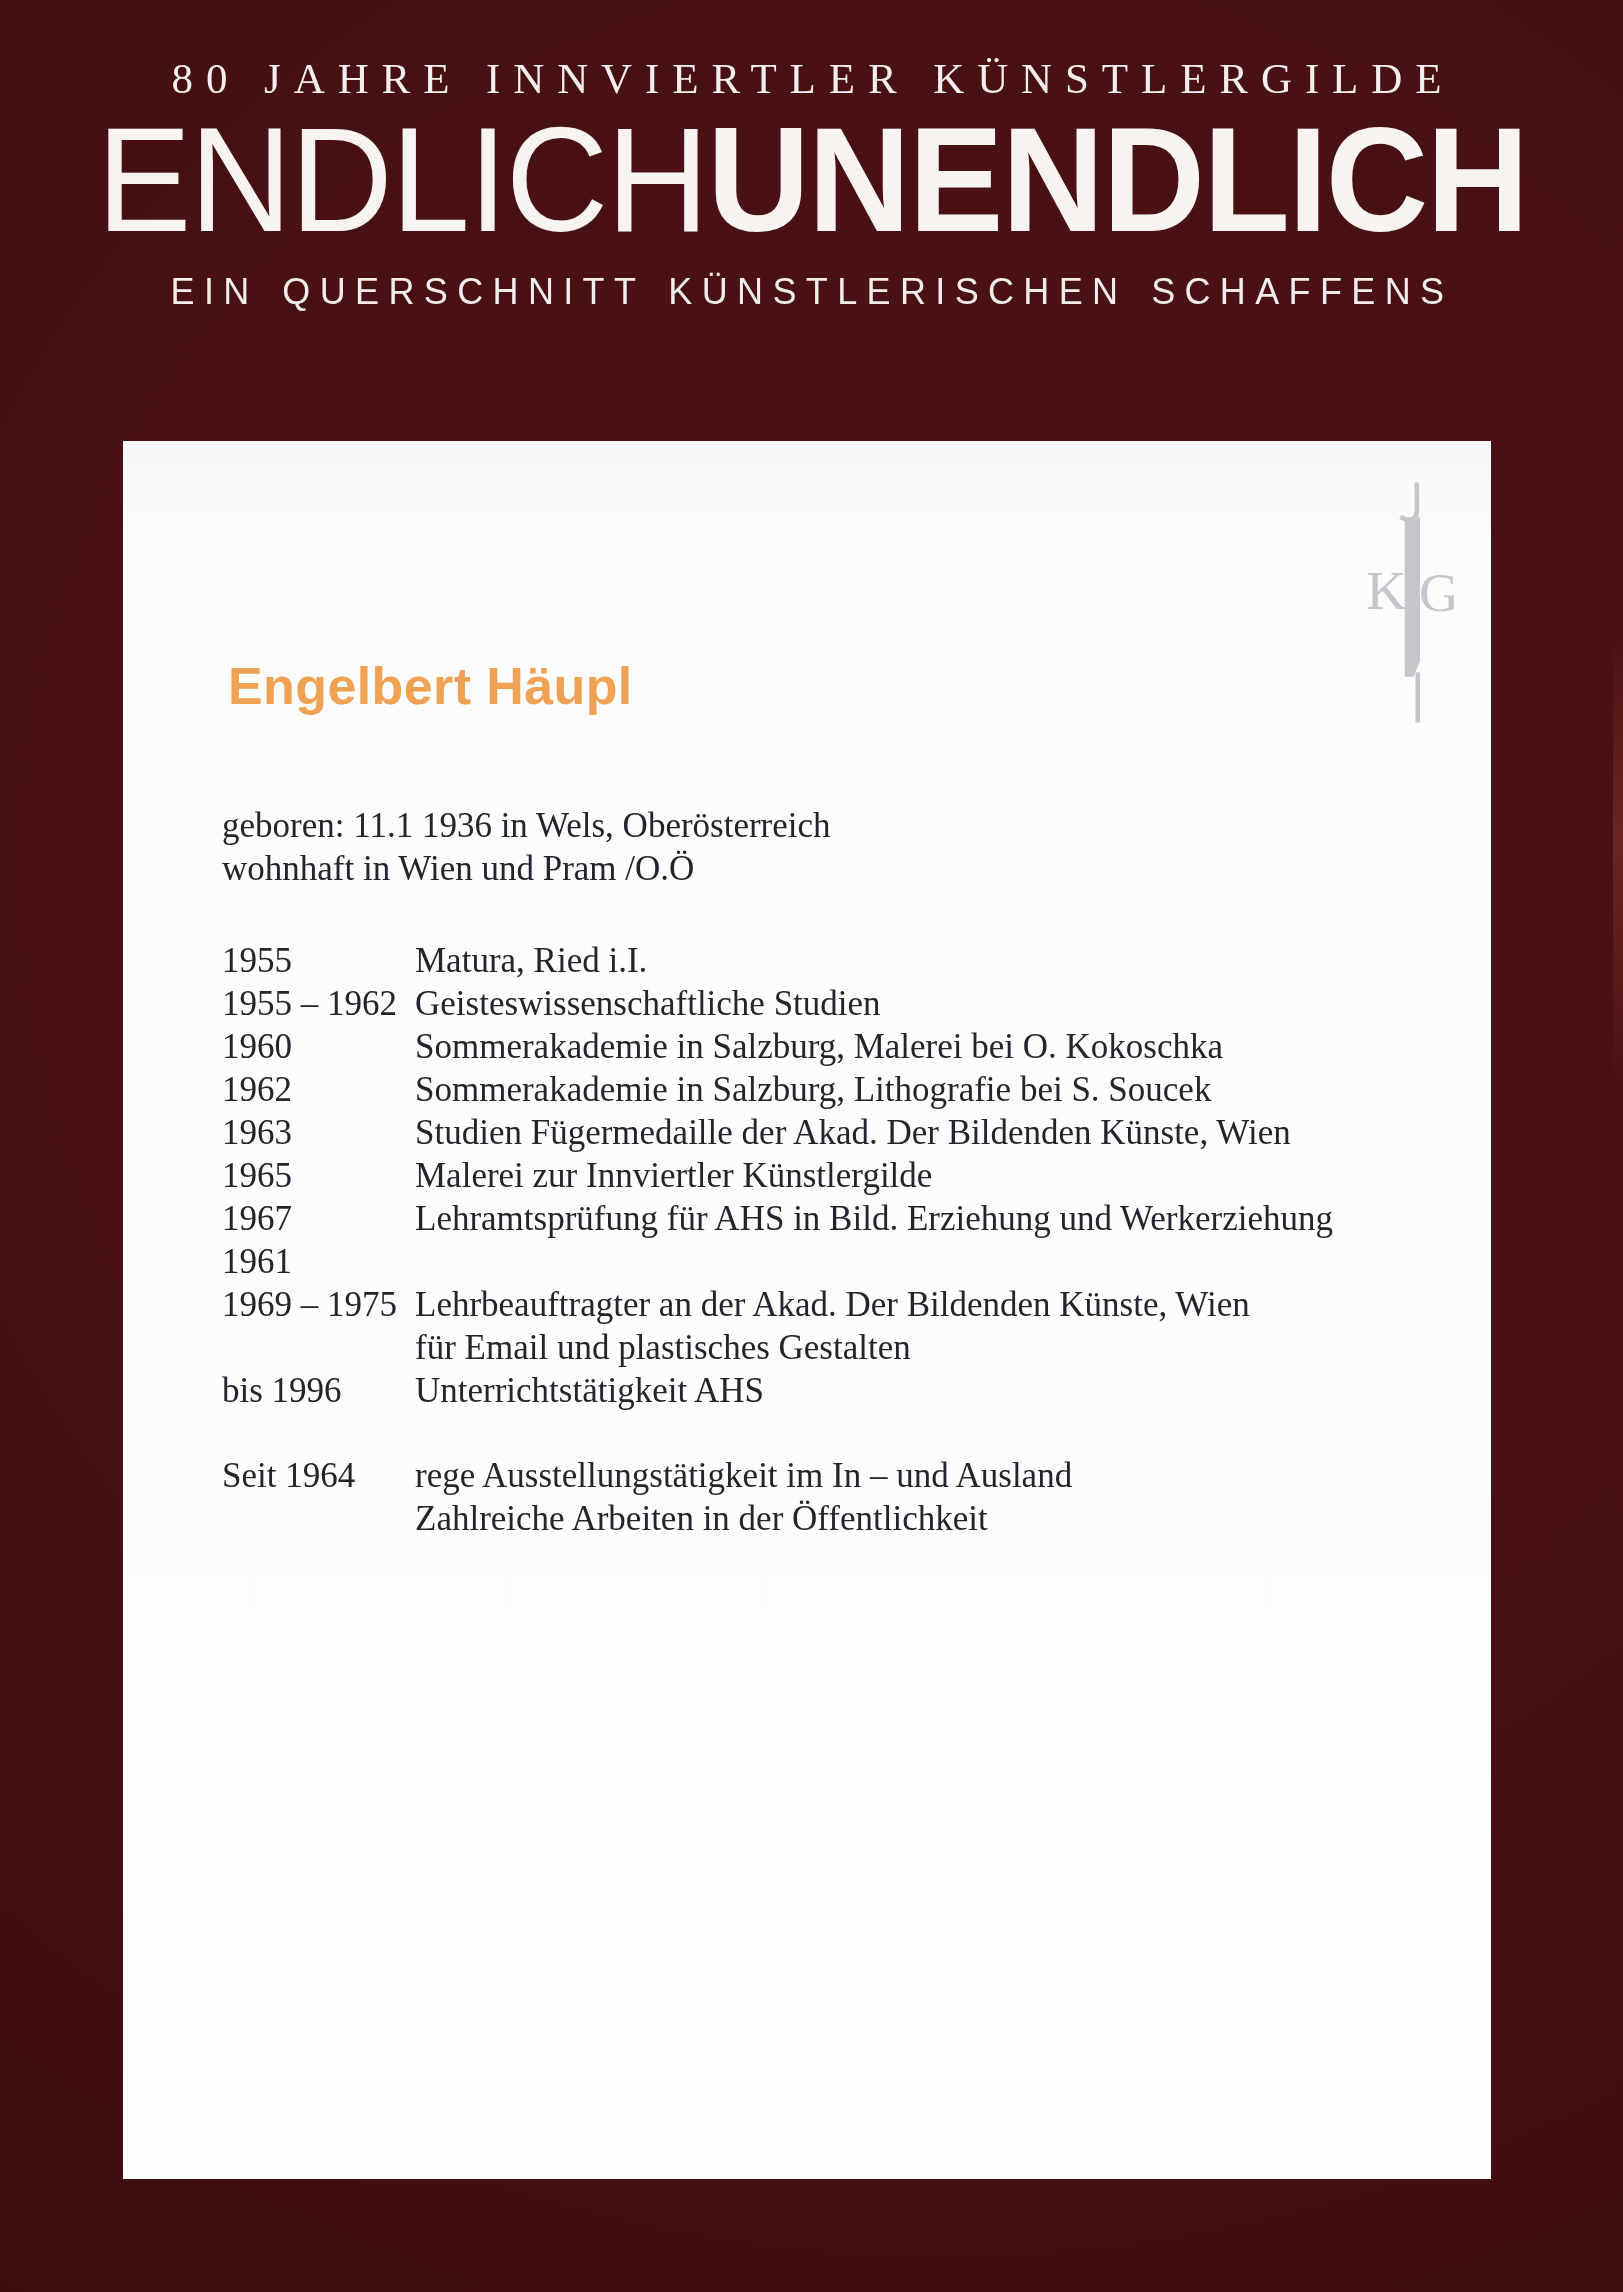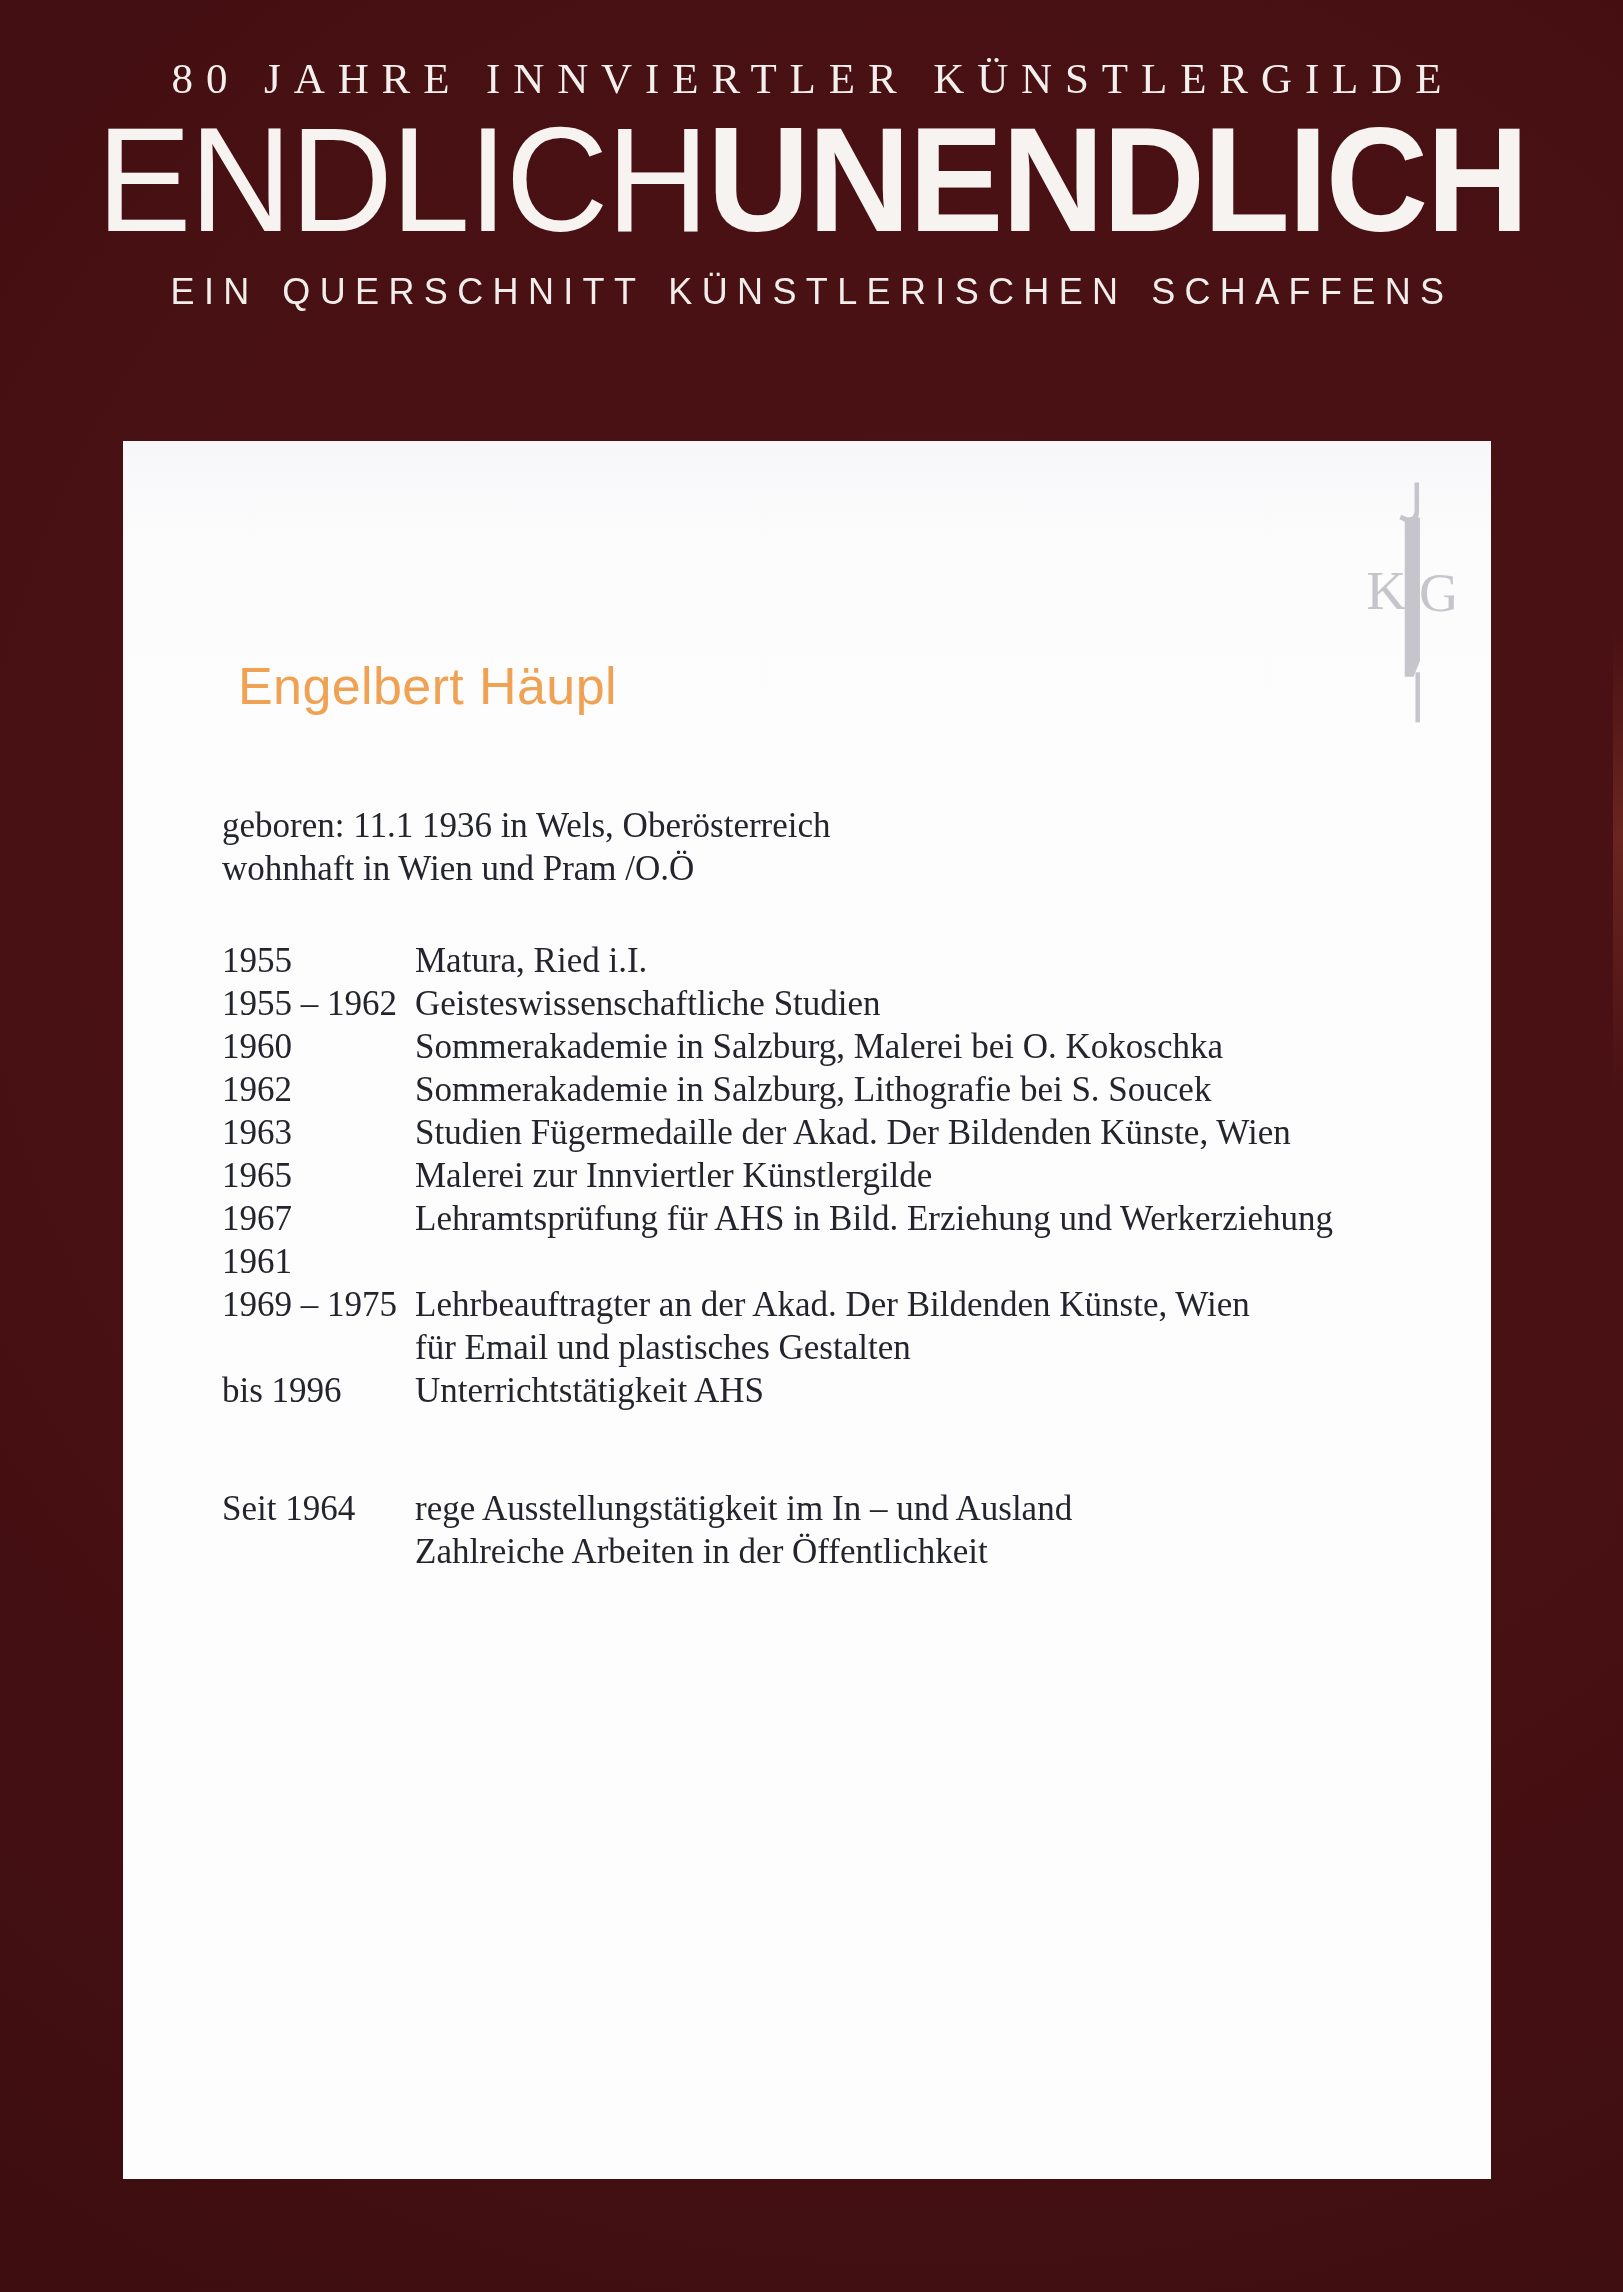--- a/index.html
+++ b/index.html
@@ -49,44 +49,44 @@
   }
   
   .card{
     position:absolute;left:123px;top:441px;
     width:1368px;height:1738px;
     background:linear-gradient(180deg,#f7f7f9 0%, #fcfcfd 6%, #fdfdfe 100%);
     color:#23242c;
   }
   .logo{position:absolute;left:1245px;top:38px;width:86px;height:247px;}
   .artist-name{
-    position:absolute;left:115px;top:219px;
+    position:absolute;left:105px;top:219px;
     font-family:"Liberation Sans","DejaVu Sans",sans-serif;
-    font-weight:400;font-size:52px;line-height:1;
+    font-weight:700;font-size:52px;line-height:1;
     color:var(--accent,#f0a254);
     letter-spacing:0.4px;
     white-space:nowrap;
     text-align:right;
   }
   .artist-titles{
     position:absolute;left:99px;top:265px;
     font-size:35px;line-height:43px;white-space:nowrap;
   }
   .bio{
     position:absolute;left:99px;top:363px;
     font-size:35px;line-height:43px;white-space:nowrap;
   }
   .timeline{
     position:absolute;left:99px;top:498px;width:1218px;
     font-size:35px;line-height:43px;
   }
   .t-row{display:grid;grid-template-columns:193px 1fr;}
   .t-year{white-space:nowrap;}
   .t-desc div{white-space:nowrap;}
-  .activity-block{margin-top:75px;}
+  .activity-block{margin-top:42px;}
 </style>
 </head>
 <body>
 
 <div class="page">
 
   <div class="kicker">80 JAHRE INNVIERTLER KÜNSTLERGILDE</div>
 
   <div class="title">
     <span class="thin">ENDLICH</span><span class="bold">UNENDLICH</span>

